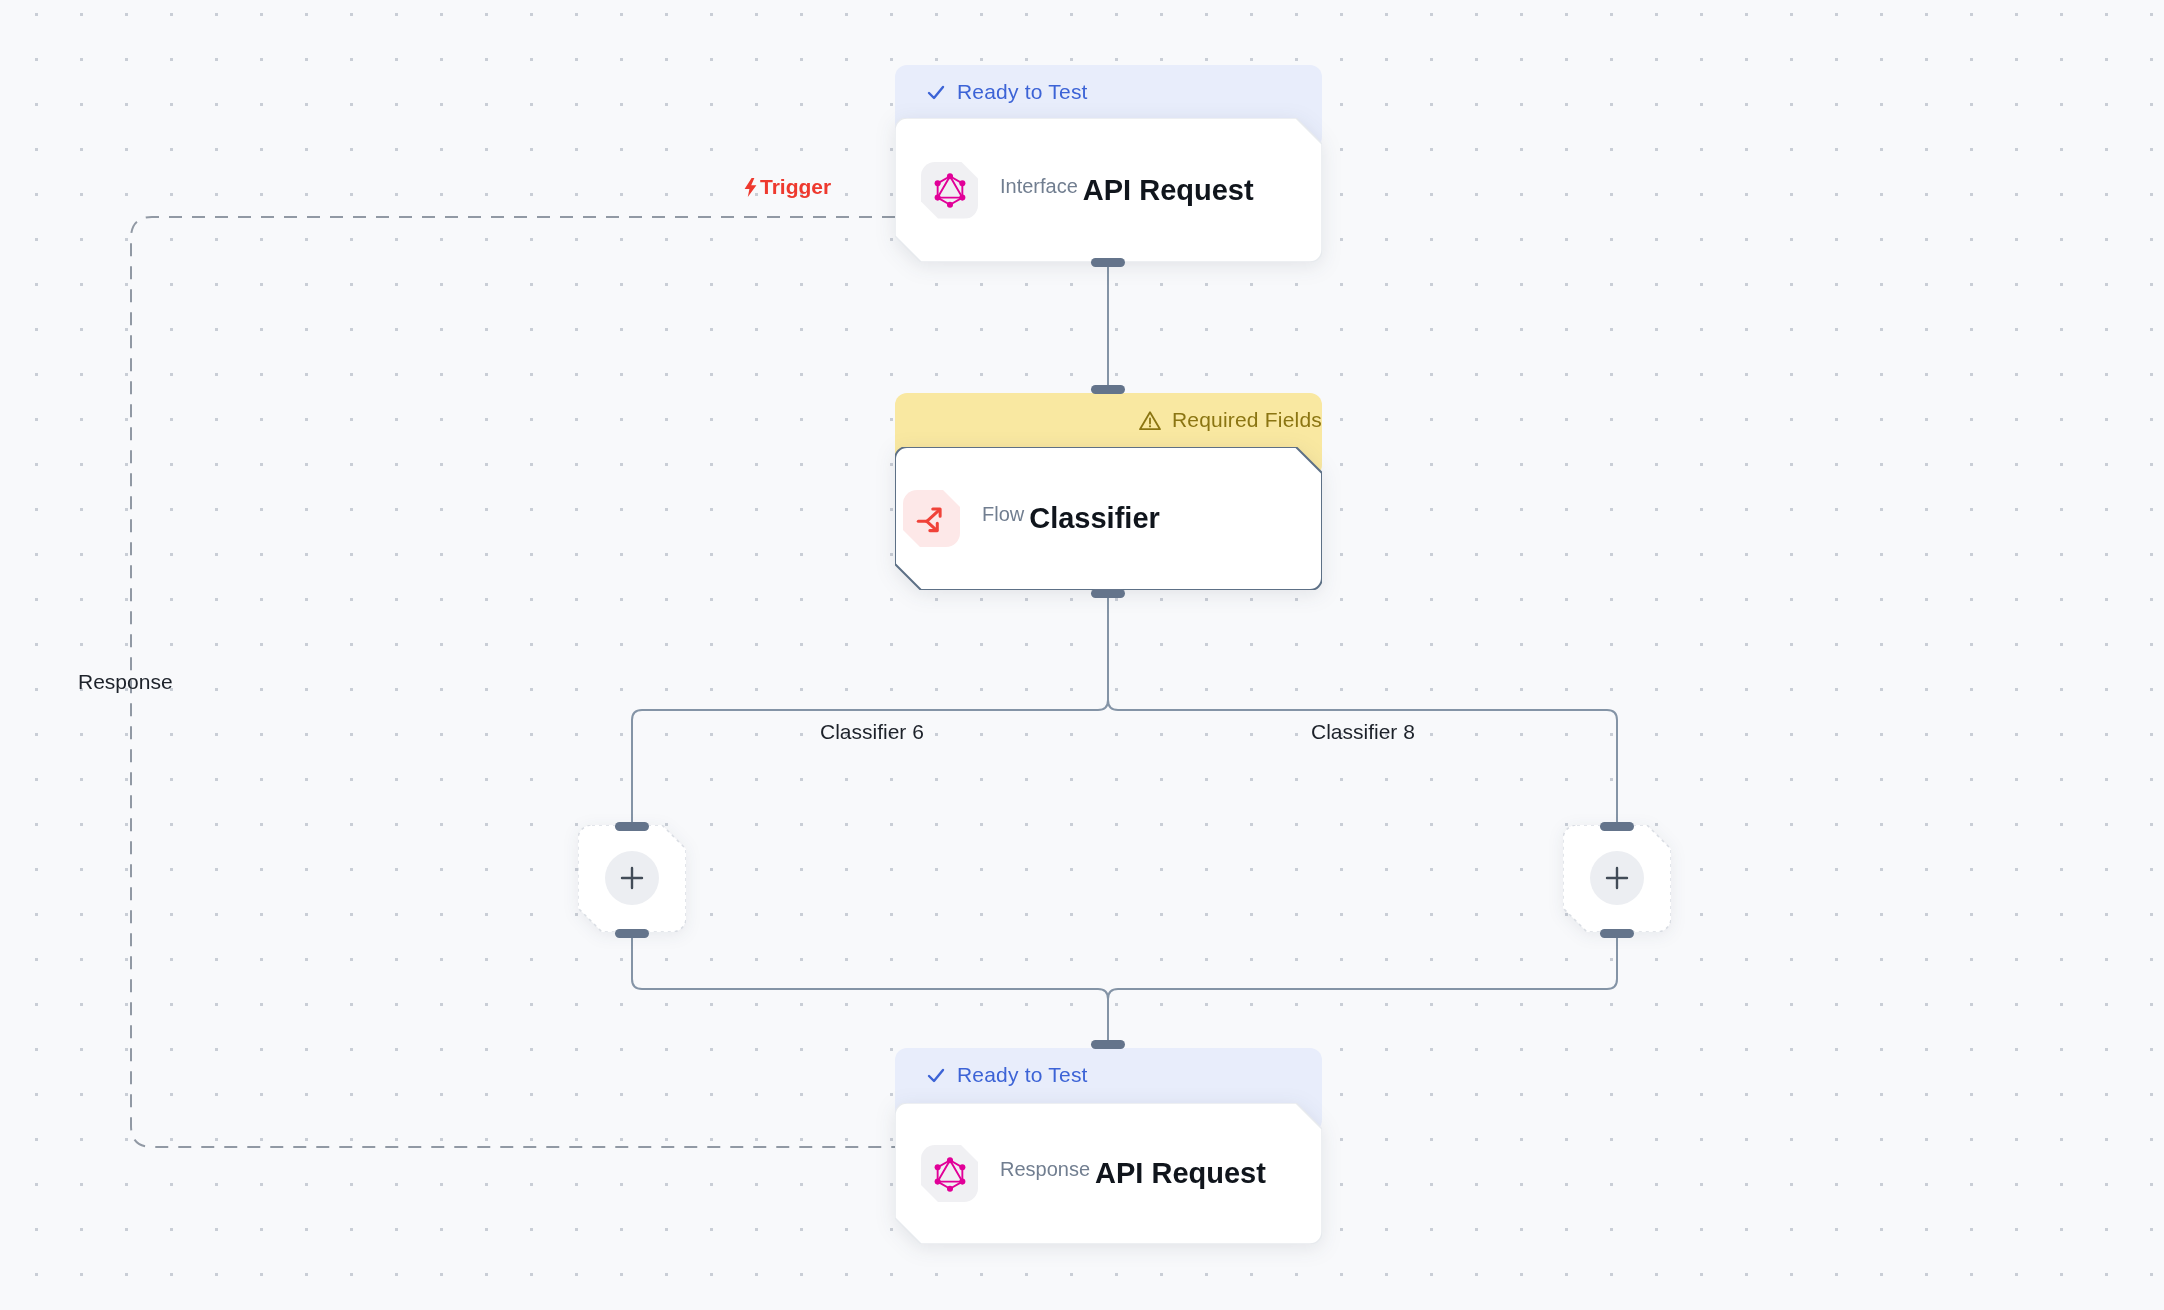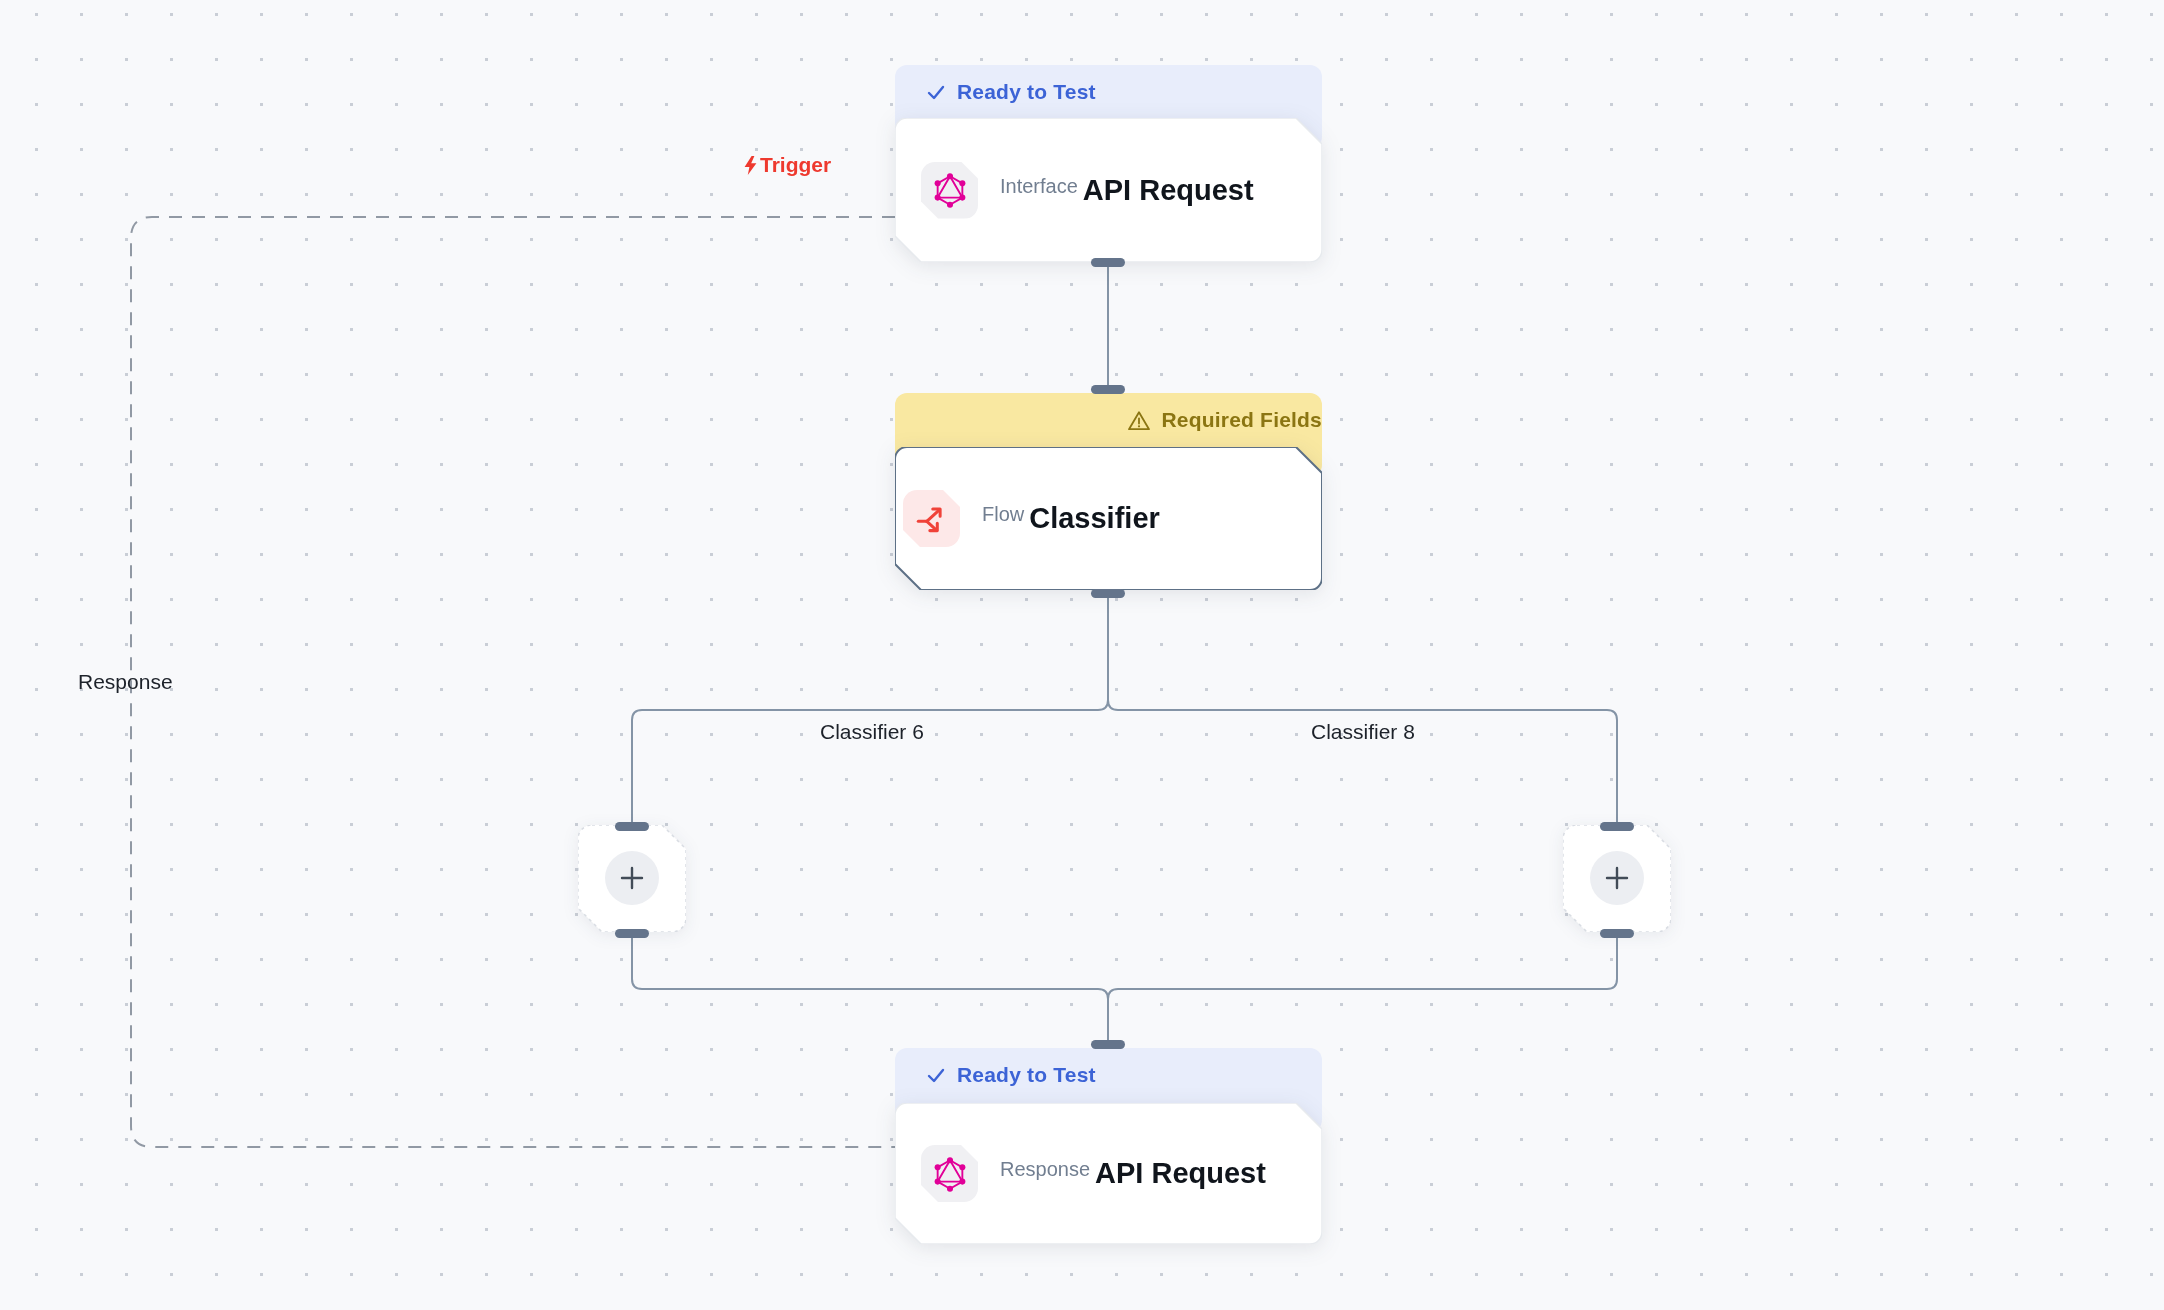--- a/index.html
+++ b/index.html
@@ -19,21 +19,21 @@
   svg.edges{position:absolute;left:0;top:0;z-index:0;}
   .edge-solid{stroke:var(--c-edge-line,#8494a6);stroke-width:2;fill:none;stroke-linecap:round;}
   .edge-dashed{stroke:var(--c-edge-dashed,#9199a4);stroke-width:2;fill:none;stroke-dasharray:13 10;}
 
   .node{position:absolute;width:427px;z-index:2;}
   .badge{
     position:absolute;left:0;top:0;width:427px;height:84px;
     border-radius:12px;box-sizing:border-box;
     display:flex;align-items:flex-start;gap:10px;
     padding:15px 0 0 30px;
-    font-size:21px;font-weight:bold;letter-spacing:.2px;
+    font-size:21px;font-weight:normal;letter-spacing:.2px;
     z-index:1;
   }
   .badge.ready{background:var(--c-status-ready-bg,#e8edfb);color:var(--c-status-ready-text,#3c63d6);}
   .badge.warn{background:var(--c-status-warning-bg,#f9e8a1);color:var(--c-status-warning-text,#8b7512);justify-content:flex-end;}
   .badge .bicon{flex:0 0 auto;margin-top:1px;}
   .body{position:absolute;left:0;z-index:2;width:427px;}
   .body > svg.shape{position:absolute;left:0;top:0;filter:drop-shadow(0 4px 10px rgba(30,41,59,.10));}
   .body .content{position:relative;display:flex;align-items:center;gap:22px;padding:0 26px;box-sizing:border-box;width:427px;}
   .icon-tile{
     width:57px;height:57px;flex:0 0 auto;
@@ -77,21 +77,21 @@
   <svg class="edges" width="2164" height="1310" viewBox="0 0 2164 1310">
     <path class="edge-dashed" d="M895 217 L152 217 Q131 217 131 238 L131 1126 Q131 1147 152 1147 L895 1147"></path>
     <path class="edge-solid" d="M1108 263 L1108 386"></path>
     <path class="edge-solid" d="M1108 594 L1108 700"></path>
     <path class="edge-solid" d="M1108 700 Q1108 710 1098 710 L642 710 Q632 710 632 720 L632 823"></path>
     <path class="edge-solid" d="M1108 700 Q1108 710 1118 710 L1607 710 Q1617 710 1617 720 L1617 823"></path>
     <path class="edge-solid" d="M632 933 L632 979 Q632 989 642 989 L1098 989 Q1108 989 1108 999 L1108 1041"></path>
     <path class="edge-solid" d="M1617 933 L1617 979 Q1617 989 1607 989 L1118 989 Q1108 989 1108 999"></path>
   </svg>
 
-  <div class="edge-label trigger" style="left:744px;top:152px;">
+  <div class="edge-label trigger" style="left:744px;top:174px;">
     <svg width="13" height="19" viewBox="0 0 13 19">
       <path d="M7.6 0 L0.6 11 H5.4 L3.8 19 L12.4 7.2 H7.2 L10.4 0 Z" fill="#ee392e"></path>
     </svg>
     <span>Trigger</span>
   </div>
   <div class="edge-label" style="left:78px;top:669px;">Response</div>
   <div class="edge-label" style="left:820px;top:719px;">Classifier 6</div>
   <div class="edge-label" style="left:1311px;top:719px;">Classifier 8</div>
 
   <div class="node" style="left:895px;top:65px;height:197px;">

